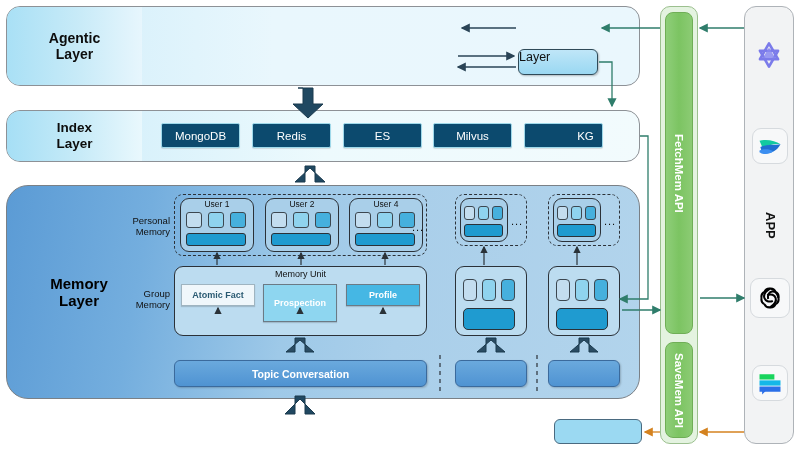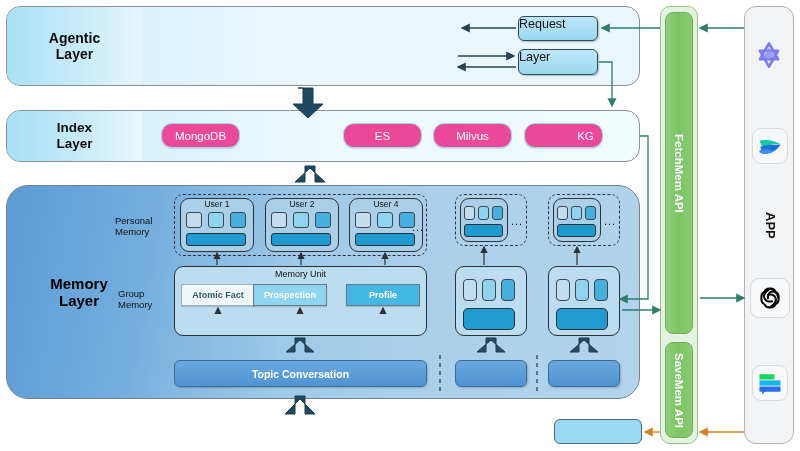--- a/index.html
+++ b/index.html
@@ -15,26 +15,26 @@
     border:1px solid #7a8086;border-radius:22px;}
 
   .layer-title{display:flex;align-items:center;justify-content:center;
     font-weight:bold;color:#0d0d0d;text-align:center;line-height:1.15;}
   .retrieve{background:linear-gradient(180deg,#64c8ee 0%,#46bdea 55%,#3fb7e6 100%);
     border:1px solid #3a87a8;border-radius:9px;color:#103a4c;font-size:13px;
     box-shadow:1px 1px 2px rgba(0,0,0,.22);}
   .reqjudge{background:linear-gradient(180deg,#bfe6f8 0%,#9ad8f2 100%);
     border:1px solid #2f4a58;border-radius:6px;color:#111;font-weight:normal;font-size:12.5px;
     box-shadow:1px 1px 2px rgba(0,0,0,.25);}
-  .dbchip{background:#ec4899;border:1px solid #9fd9ea;border-radius:11px;color:#fff;
+  .dbchip{background:#0c4a6e;border:1px solid #9fd9ea;border-radius:2px;color:#fff;
     font-size:11.5px;font-weight:normal;display:flex;align-items:center;justify-content:center;
     box-shadow:0 1px 1px rgba(0,0,0,.12);}
 
   
-  .sublabel{color:#111;font-size:9.5px;text-align:left;line-height:1.2;}
+  .sublabel{color:#111;font-size:9.5px;text-align:right;line-height:1.2;}
   .dashbox{border:1.4px dashed #2b3138;border-radius:9px;background:transparent;}
   .userbox{border:1px solid #2b3138;border-radius:9px;background:#a9cfe9;}
   .usercaption{font-size:8.5px;color:#111;text-align:center;line-height:1;}
   .cell{border:1px solid #3c4750;border-radius:3px;}
   .cell-a{background:#c3ddef;}
   .cell-b{background:#8fd3ee;}
   .cell-c{background:#46b0dd;}
   .bar{background:#1f9bd0;border:1px solid #2b3138;border-radius:3px;}
   .unitbox{border:1px solid #2b3138;border-radius:9px;background:#bcdcf0;}
   .unit-title{font-size:9px;color:#111;text-align:center;}
@@ -84,40 +84,40 @@
   <div class="abs" style="left:7px;top:7px;width:135px;height:78px;border-radius:13px 0 0 13px;
               background:linear-gradient(90deg,#a9e0f5 0%,#c9ebf8 55%,#e7f6fd 100%);"></div>
   <div class="abs layer-title" style="left:7px;top:7px;width:135px;height:78px;font-size:14px;">
     <div>
       <div>Agentic</div>
       <div>Layer</div>
     </div>
   </div>
 
 
-  <div class="abs reqjudge" style="left:518px;top:16px;width:80px;height:25px;">
-    <span>Request</span>
-  </div>
   <div class="abs reqjudge" style="left:518px;top:49px;width:80px;height:26px;">
     <span>Layer</span>
   </div>
 
   <div class="abs layer-band index-band" style="left:6px;top:110px;width:634px;height:52px;"></div>
   <div class="abs" style="left:7px;top:111px;width:135px;height:50px;border-radius:13px 0 0 13px;
               background:linear-gradient(90deg,#a6dff5 0%,#c8ebf8 55%,#e9f8fd 100%);"></div>
   <div class="abs layer-title" style="left:7px;top:111px;width:135px;height:50px;font-size:13.5px;">
     <div>
       <div>Index</div>
       <div>Layer</div>
     </div>
   </div>
 
   <div class="abs dbchip" style="left:161px;top:123px;width:79px;height:25px;">
     <span>MongoDB</span>
   </div>
+  <div class="abs dbchip" style="left:252px;top:123px;width:79px;height:25px;">
+    <span>Redis</span>
+  </div>
   <div class="abs dbchip" style="left:343px;top:123px;width:79px;height:25px;">
     <span>ES</span>
   </div>
   <div class="abs dbchip" style="left:433px;top:123px;width:79px;height:25px;">
     <span>Milvus</span>
   </div>
   <div class="abs dbchip" style="left:524px;top:123px;width:79px;height:25px;padding-left:44px;">
     <span>KG</span>
   </div>
 
@@ -162,21 +162,21 @@
   <div class="abs bar" style="left:355px;top:233px;width:60px;height:13px;"></div>
 
   <div class="abs dots" style="left:412px;top:222px;width:16px;">...</div>
 
   <div class="abs unitbox" style="left:174px;top:266px;width:253px;height:70px;"></div>
   <div class="abs unit-title" style="left:174px;top:269px;width:253px;">Memory Unit</div>
 
   <div class="abs mu-chip chip-fact" style="left:181px;top:284px;width:74px;height:22px;">
     <span>Atomic Fact</span>
   </div>
-  <div class="abs mu-chip chip-pros" style="left:253px;top:284px;width:74px;height:22px;align-items:center;">
+  <div class="abs mu-chip chip-pros" style="left:263px;top:284px;width:74px;height:38px;align-items:center;">
     <span>Prospection</span>
   </div>
   <div class="abs mu-chip chip-prof" style="left:346px;top:284px;width:74px;height:22px;">
     <span>Profile</span>
   </div>
 
 
   <div class="abs topic" style="left:174px;top:360px;width:253px;height:27px;">
     <span>Topic Conversation</span>
   </div>

